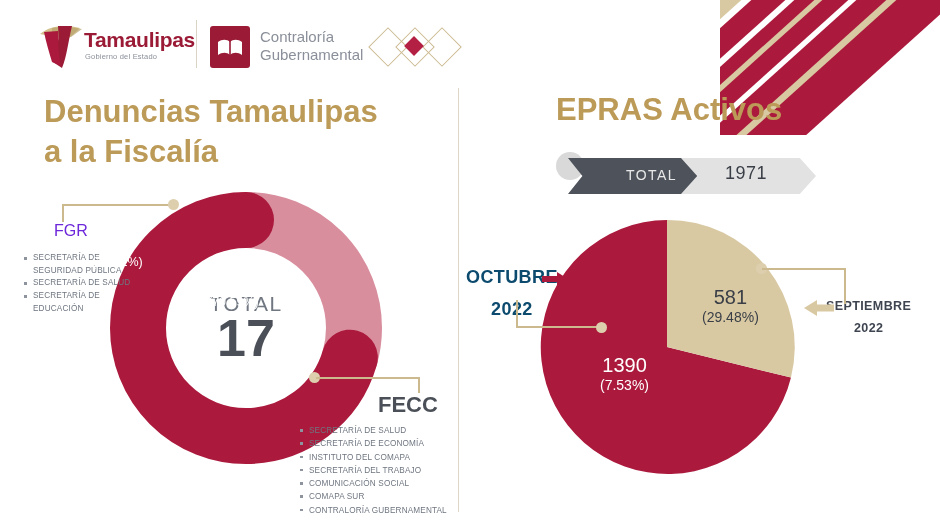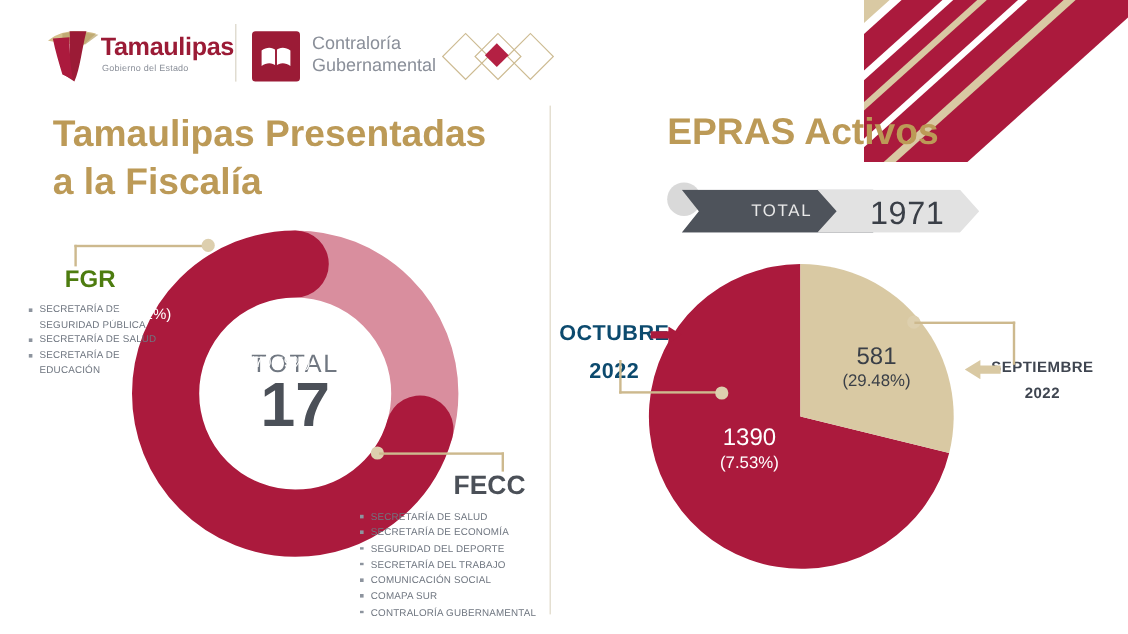--- a/index.html
+++ b/index.html
@@ -54,40 +54,40 @@
   .don-v1 span{display:block;font-size:12.5px;}
   .don-v2{position:absolute;left:92px;top:237px;text-align:center;color:#ffffff;z-index:6;}
   .don-v2 b{display:block;font-size:16px;font-weight:bold;line-height:1.1;}
   .don-v2 span{display:block;font-size:12.5px;}
 
   
   .leader{position:absolute;background:#cdb98e;}
   .dot{position:absolute;width:11px;height:11px;border-radius:50%;background:#ddcfae;}
 
   
-  .fgr-head{position:absolute;left:54px;top:222px;font-size:20px;font-weight:bold;color:#4d7c0f;}
+  .fgr-head{position:absolute;left:54px;top:222px;font-size:16px;font-weight:normal;color:#6d28d9;}
   .fgr-list{position:absolute;left:24px;top:252px;width:120px;margin:0;padding:0;list-style:none;}
   .fgr-list li{position:relative;padding-left:9px;font-size:8.2px;color:#6f7680;line-height:1.55;letter-spacing:.15px;}
   .fgr-list li:before{content:"";position:absolute;left:0;top:5px;width:2.5px;height:2.5px;background:#8d949e;}
 
   
   .fecc-head{position:absolute;left:358px;top:392px;font-size:22px;font-weight:bold;color:#4b5058;margin-left:20px;}
   .fecc-list{position:absolute;left:300px;top:424px;width:170px;margin:0;padding:0;list-style:none;}
   .fecc-list li{position:relative;padding-left:9px;font-size:8.2px;color:#6f7680;line-height:1.62;letter-spacing:.15px;}
   .fecc-list li:before{content:"";position:absolute;left:0;top:5px;width:2.5px;height:2.5px;background:#8d949e;}
 
   
   .banner{position:absolute;left:556px;top:150px;width:260px;height:46px;}
   .ban-circle{position:absolute;left:0;top:2px;width:28px;height:28px;border-radius:50%;background:#d9d9d9;}
   .ban-dark{position:absolute;left:12px;top:8px;width:160px;height:36px;background:#4e535b;
      clip-path:polygon(0 0,100% 0,100% 100%,0 100%,9% 50%);}
   .ban-dark span{position:absolute;left:58px;top:9px;font-size:14px;color:#e8e8e8;letter-spacing:1.4px;}
   .ban-light{position:absolute;left:125px;top:8px;width:135px;height:36px;background:#e2e2e2;
      clip-path:polygon(0 0,88% 0,100% 50%,88% 100%,0 100%,12% 50%);}
-  .ban-light span{position:absolute;left:44px;top:5px;font-size:27px;color:#3a3f47;letter-spacing:.5px;}
+  .ban-light span{position:absolute;left:44px;top:5px;font-size:18px;color:#3a3f47;letter-spacing:.5px;}
 
   
   .pie-wrap{position:absolute;left:538px;top:218px;width:258px;height:258px;}
   .pie-v1{position:absolute;left:600px;top:354px;text-align:center;color:#ffffff;}
   .pie-v1 b{display:block;font-size:20px;font-weight:normal;line-height:1.15;}
   .pie-v1 span{display:block;font-size:14px;}
   .pie-v2{position:absolute;left:702px;top:286px;text-align:center;color:#3a3f47;}
   .pie-v2 b{display:block;font-size:20px;font-weight:normal;line-height:1.15;}
   .pie-v2 span{display:block;font-size:14px;}
 
@@ -149,21 +149,21 @@
       <div class="dia" style="left:60px;"></div>
       <div class="dia-c"></div>
     </div>
   </div>
 
   <div class="col-div"></div>
 
   <div>
 
     <div class="title-l">
-      <span>Tamaulipas Presentadas</span><br>
+      <span>Denuncias Tamaulipas</span><br>
       <span>a la Fiscalía</span>
     </div>
 
     <div class="donut-wrap">
       <svg width="300" height="300" viewBox="0 0 300 300">
 
         <circle cx="150" cy="150" r="108" fill="none" stroke="#d98e9e" stroke-width="56" stroke-dasharray="199.5 479.1" stroke-dashoffset="0" stroke-linecap="round" transform="rotate(-90 150 150)"></circle>
 
         <circle cx="150" cy="150" r="108" fill="none" stroke="#ab1a3d" stroke-width="56" stroke-dasharray="479.1 199.5" stroke-dashoffset="-199.5" stroke-linecap="round" transform="rotate(-90 150 150)"></circle>
       </svg>
@@ -194,21 +194,21 @@
     </ul>
 
     <div class="dot" style="left:309px;top:372px;"></div>
     <div class="leader" style="left:316px;top:377px;width:104px;height:1.6px;"></div>
     <div class="leader" style="left:418px;top:377px;width:1.6px;height:16px;"></div>
 
     <div class="fecc-head">FECC</div>
     <ul class="fecc-list">
       <li>SECRETARÍA DE SALUD</li>
       <li>SECRETARÍA DE ECONOMÍA</li>
-      <li>SEGURIDAD DEL DEPORTE</li>
+      <li>INSTITUTO DEL COMAPA</li>
       <li>SECRETARÍA DEL TRABAJO</li>
       <li>COMUNICACIÓN SOCIAL</li>
       <li>COMAPA SUR</li>
       <li>CONTRALORÍA GUBERNAMENTAL</li>
     </ul>
   </div>
 
   <div>
 
     <div class="title-r">EPRAS Activos</div>

